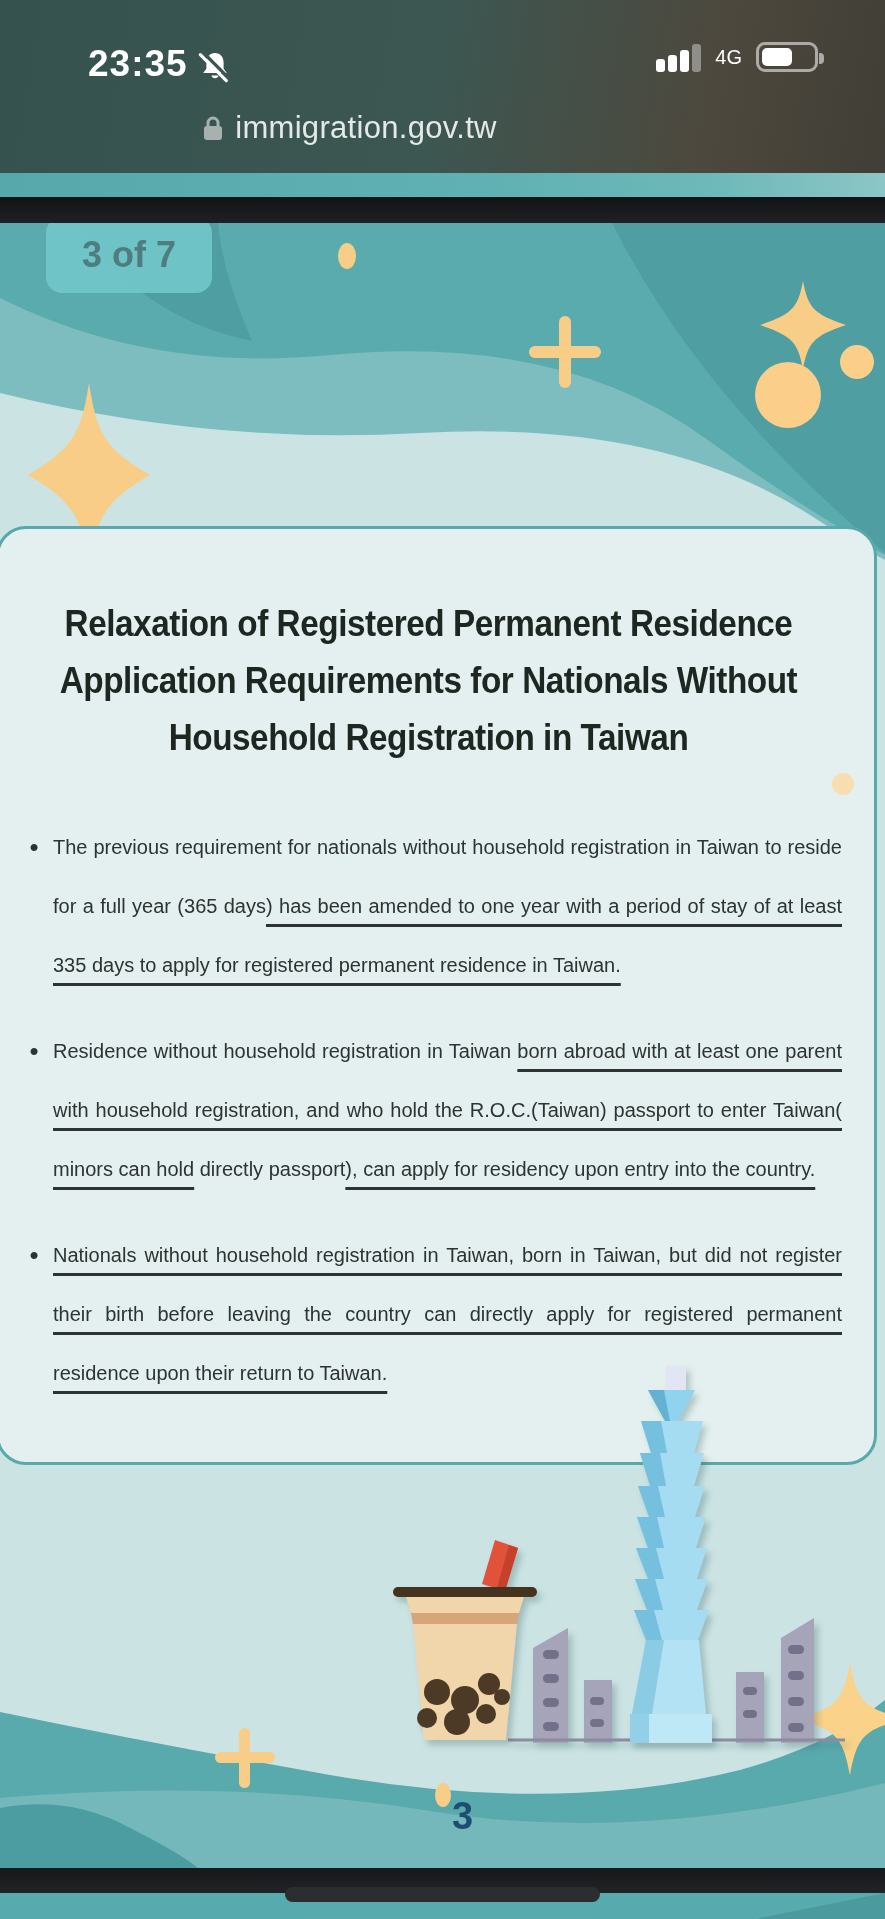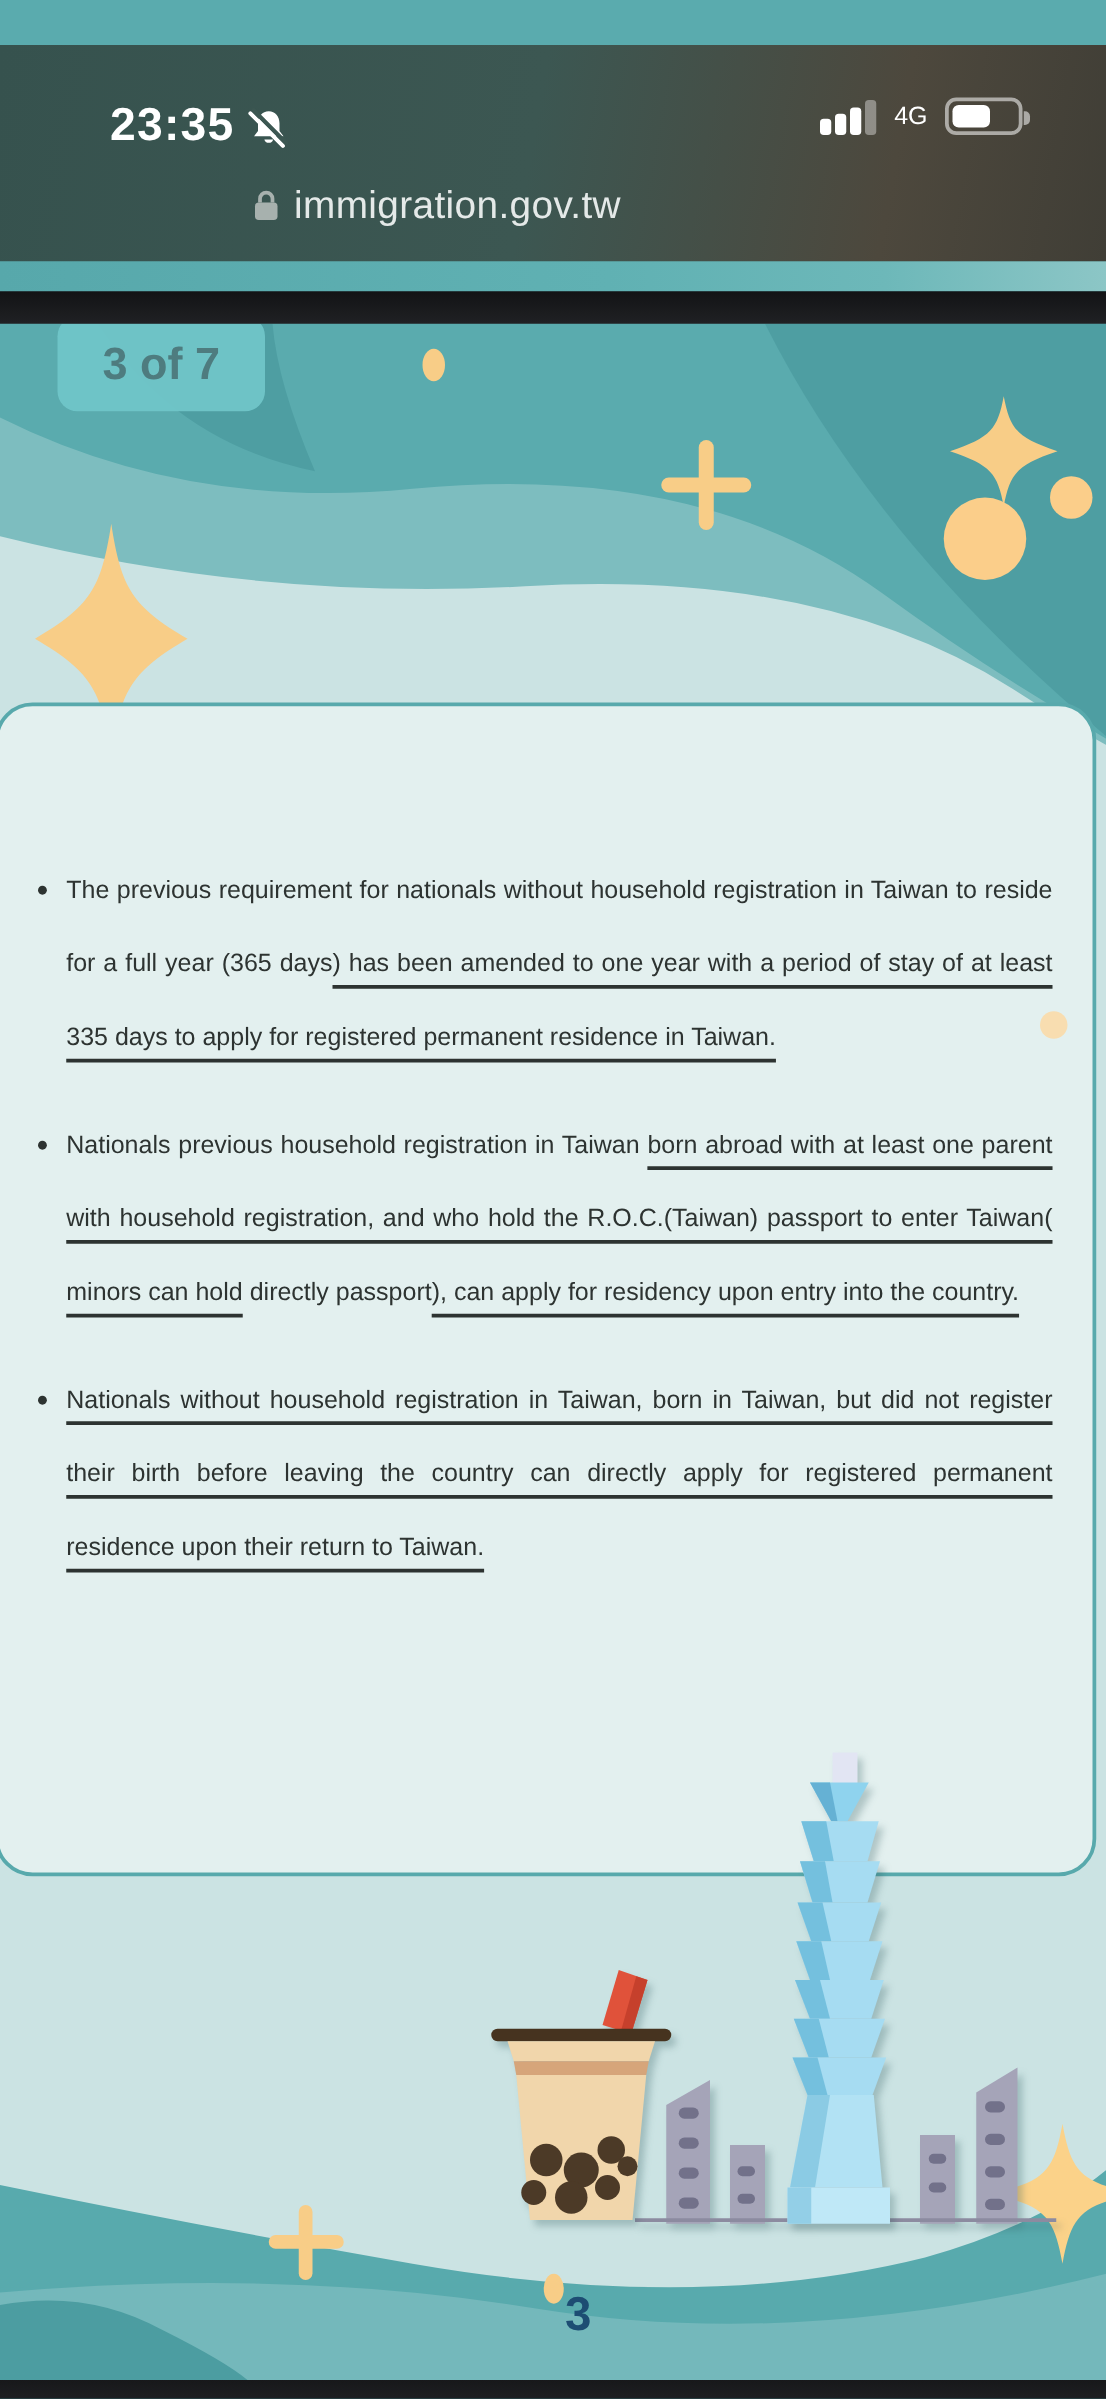--- a/index.html
+++ b/index.html
@@ -1,18 +1,18 @@
 <!DOCTYPE html>
 <html style="--teal-base: #5aabae; --teal-dark: #4e9ea2; --teal-light: #7dbdbf; --pale-area: #cbe3e3; --card-bg: #e3f0ef; --card-border: #58a9ac; --accent-yellow: #f8cd87; --page-number-color: #1d4d73; --badge-bg: #6fc5c8;"><head>
 <meta charset="utf-8">
 <style>
   html,body{margin:0;padding:0;background:#000;}
   .screen{position:relative;width:885px;height:1919px;overflow:hidden;
           font-family:"Liberation Sans","DejaVu Sans",sans-serif;background:#5aabae;}
-  .abs{position:absolute;margin-top:36px;}
+  .abs{position:absolute;}
 
   
   .header{left:0;top:0;width:885px;height:173px;
           background:linear-gradient(100deg,#36524e 0%,#3c5752 48%,#4d483d 80%,#403e36 100%);z-index:30;}
   .status-row{position:absolute;left:0;top:40px;width:885px;height:48px;}
   .time-wrap{position:absolute;left:88px;top:0;display:flex;align-items:center;gap:10px;}
   .time{color:#fff;font-size:37px;font-weight:700;letter-spacing:1px;line-height:48px;}
   .bell{width:34px;height:34px;margin-top:3px;}
   .status-right{position:absolute;right:67px;top:2px;display:flex;align-items:center;gap:14px;}
   .signal{display:flex;align-items:flex-end;gap:3px;height:30px;}
@@ -130,28 +130,33 @@
         <rect x="215" y="1529" width="60" height="11" rx="5.5"></rect>
         <rect x="239" y="1505" width="11" height="60" rx="5.5"></rect>
         <ellipse cx="443" cy="1572" rx="8" ry="12"></ellipse>
         <path d="M850,1440 C857,1478 864,1488 912,1496 C864,1504 857,1514 850,1552 C843,1514 836,1504 788,1496 C836,1488 843,1478 850,1440 Z" fill="#fbd289"></path>
       </g>
     </svg>
 
     <div class="badge">3 of 7</div>
 
     <section class="card">
+      <div class="title" id="doc-title">
+          <div class="title-line">Relaxation of Registered Permanent Residence</div>
+          <div class="title-line">Application Requirements for Nationals Without</div>
+          <div class="title-line">Household Registration in Taiwan</div>
+        </div>
       <ul class="bullets" id="bullet-list">
           <li>
             <span class="marker">•</span>
             <p class="btext"><span>The previous requirement for nationals without household registration in Taiwan to reside for a full year (365 days</span><span class="u">) has been amended to one year with a period of stay of at least 335 days to apply for registered permanent residence in Taiwan.</span></p>
           </li>
           <li>
             <span class="marker">•</span>
-            <p class="btext"><span>Nationals previous household registration in Taiwan </span><span class="u">born abroad with at least one parent with household registration, and who hold the R.O.C.(Taiwan) passport to enter Taiwan( minors can hold</span><span> directly passport</span><span class="u">), can apply for residency upon entry into the country.</span></p>
+            <p class="btext"><span>Residence without household registration in Taiwan </span><span class="u">born abroad with at least one parent with household registration, and who hold the R.O.C.(Taiwan) passport to enter Taiwan( minors can hold</span><span> directly passport</span><span class="u">), can apply for residency upon entry into the country.</span></p>
           </li>
           <li>
             <span class="marker">•</span>
             <p class="btext"><span class="u">Nationals without household registration in Taiwan, born in Taiwan, but did not register their birth before leaving the country can directly apply for registered permanent residence upon their return to Taiwan.</span></p>
           </li>
         </ul>
     </section>
     <span class="decor-dot dot-a"></span>
 
     <svg class="illu" width="885" height="420" viewBox="0 1350 885 420">

